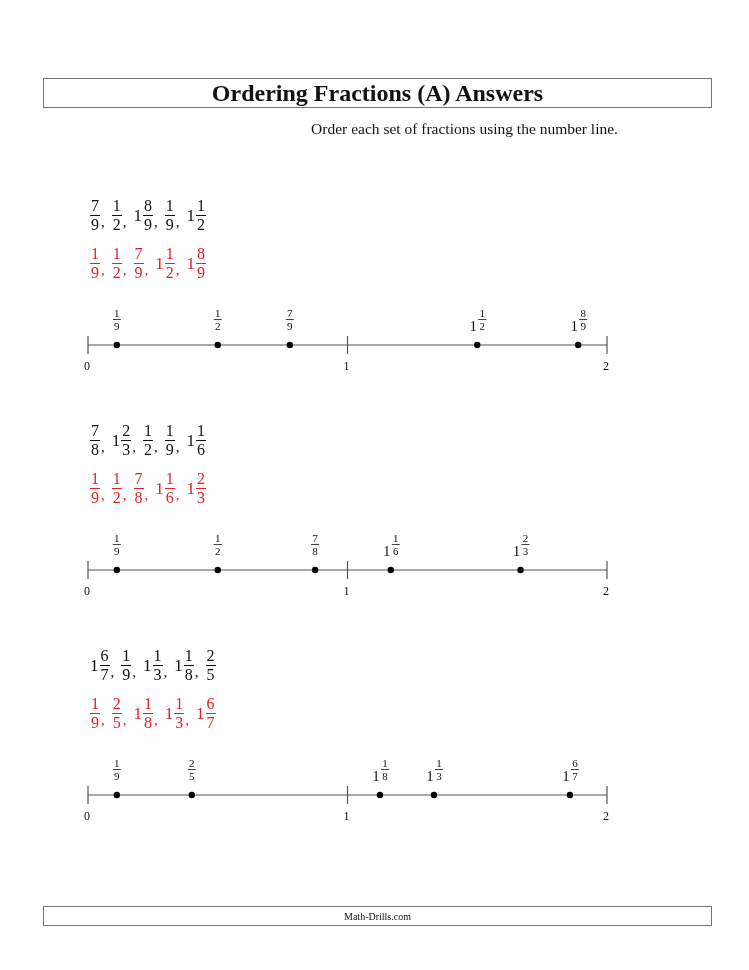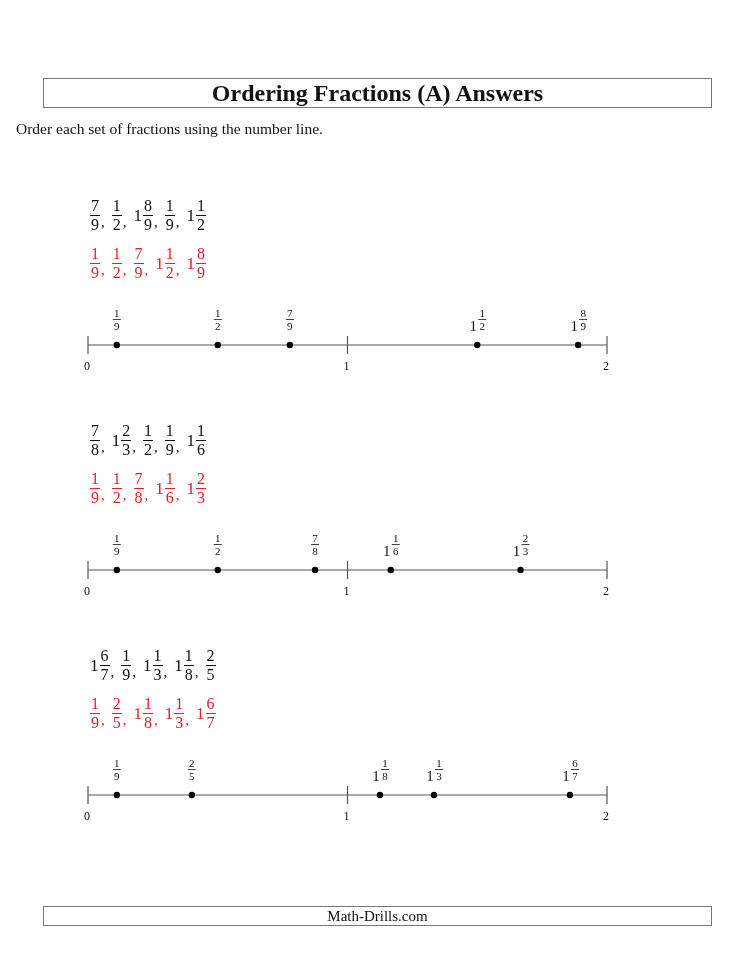--- a/index.html
+++ b/index.html
@@ -7,21 +7,21 @@
     width: 749px; height: 970px; position: relative; overflow: hidden;
     font-family: "Liberation Serif", "DejaVu Serif", serif; color: #111;
   }
   .title-box {
     position: absolute; left: 43px; top: 78px; width: 669px; height: 30px;
     border: 1px solid #777; box-sizing: border-box;
     display: flex; align-items: center; justify-content: center;
     font-size: 24px; line-height: 1; font-weight: bold;
   }
   .instructions {
-    position: absolute; left: 16px; width: 614px; top: 120px; text-align: left;
+    position: absolute; left: 4px; width: 614px; top: 120px; text-align: right;
     font-size: 15.5px;
   }
   .frac-row {
     position: absolute; left: 90px; display: flex; align-items: center;
     font-size: 17px; white-space: nowrap;
   }
   .frac-row.answer { color: #e41e26; }
   .item { display: inline-flex; align-items: center; margin-right: 7px; }
   .whole { font-size: 17px; margin-right: 1px; }
   .frac {
@@ -30,21 +30,21 @@
   }
   .frac .num { padding: 0 1px 1px 1px; border-bottom: 1px solid currentColor; }
   .frac .den { padding-top: 1px; }
   .comma { font-size: 15px; align-self: center; margin-top: 14px; margin-left: 1px; }
   svg.numline { position: absolute; left: 0; width: 749px; height: 90px; overflow: visible; }
   svg text { font-family: "Liberation Serif", "DejaVu Serif", serif; fill: #111; }
   .footer-box {
     position: absolute; left: 43px; top: 906px; width: 669px; height: 20px;
     border: 1px solid #777; box-sizing: border-box;
     display: flex; align-items: center; justify-content: center;
-    font-size: 15px;
+    font-size: 10px;
   }
 </style>
 </head>
 <body>
 
 <div class="title-box">Ordering Fractions (A) Answers</div>
 <div class="instructions">Order each set of fractions using the number line.</div>
 
 <div id="problems">
     <div class="frac-row question" style="top: 198px;">

